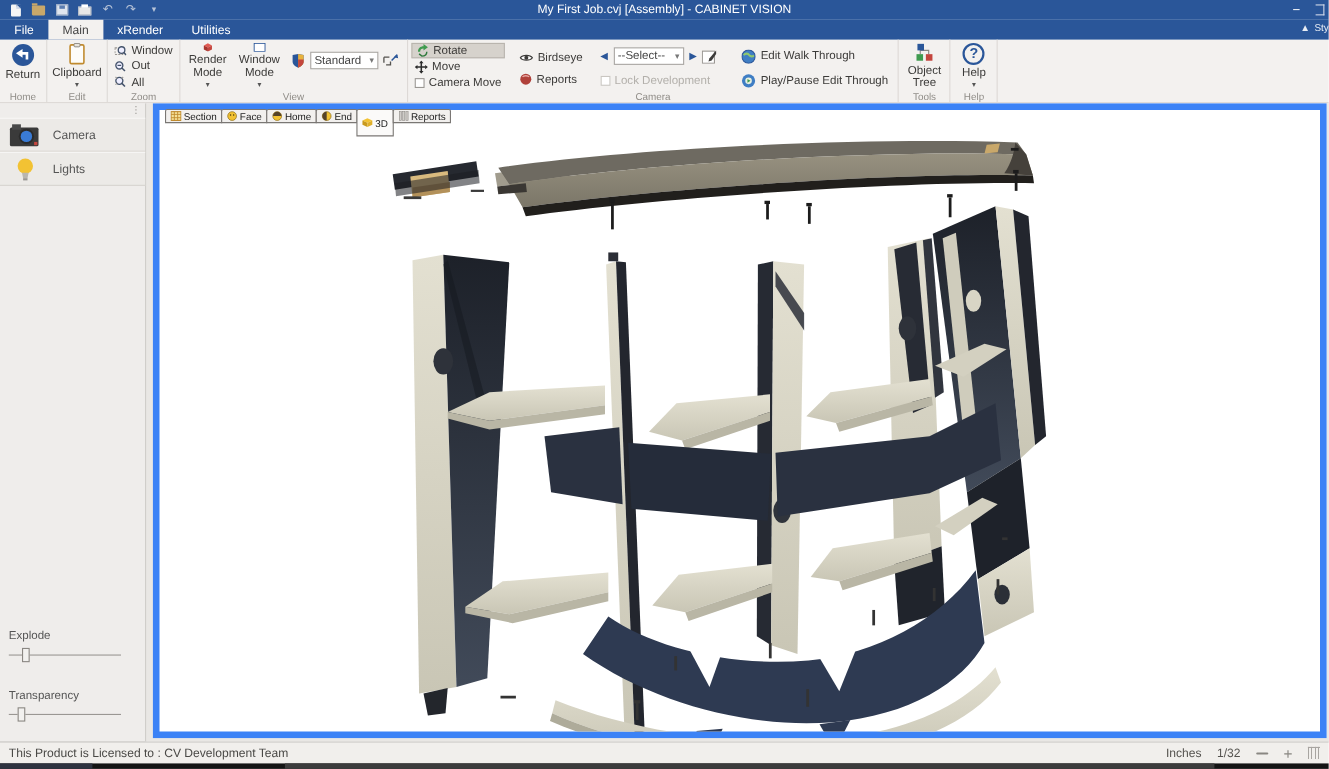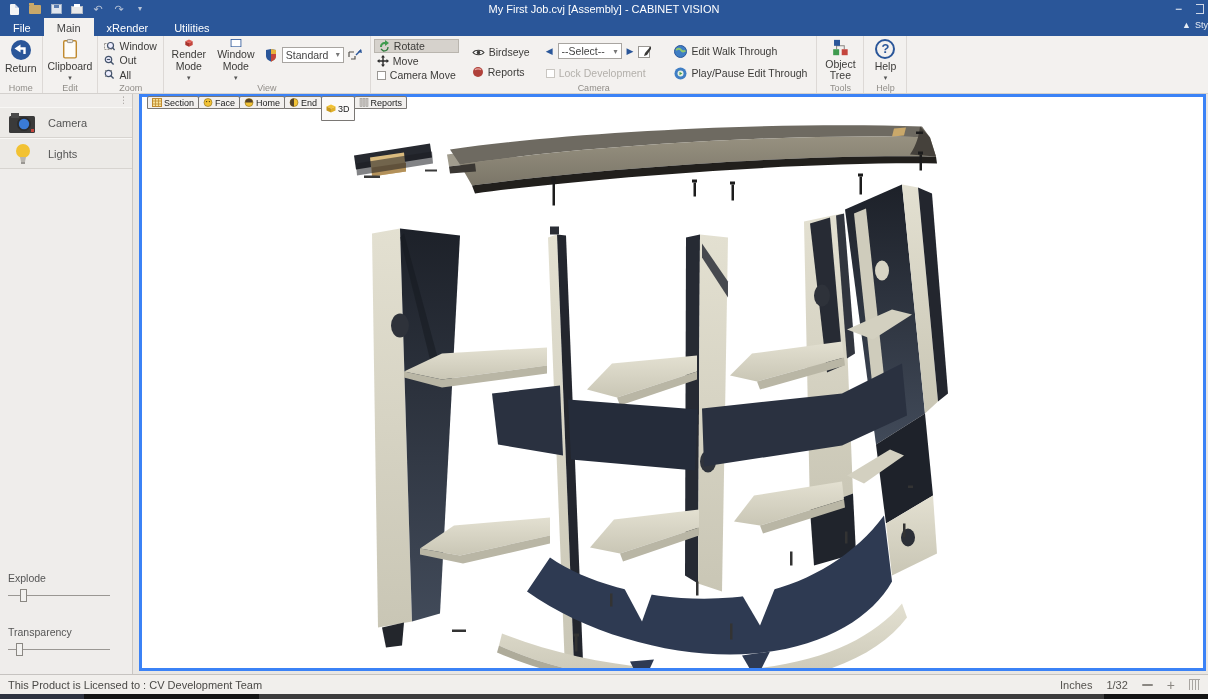--- a/index.html
+++ b/index.html
@@ -69,21 +69,21 @@
     background:#eceae7; border-top:1px solid #f8f7f5; border-bottom:1px solid #d7d4d0; font-size:11px; color:#555; }
   .sb-spacer { flex:1; }
   .slider-block { padding:0 8px 10px; }
   .slider-label { font-size:10.5px; color:#555; margin-bottom:5px;margin-top:24px; }
   .slider-track { position:relative; height:13px; margin-bottom:8px; }
   .slider-track:before { content:""; position:absolute; left:0; right:14px; top:6px; height:1px; background:#9a9793; }
   .slider-handle { position:absolute; top:0; width:7px; height:13px; background:#f2f1ef; border:1px solid #8a8782; }
 
   .main { flex:1 1 auto; position:relative; background:#e9e7e4; min-width:0; }
   .viewport { position:absolute; left:6px; top:0px; right:2px; bottom:3px; background:#fff;
-    border:3px solid #3b82f6; }
+    border:6px solid #3b82f6; }
   .vtabs { position:absolute; top:-1px; left:5px; display:flex; z-index:3; }
   .vtab { display:flex; align-items:center; gap:2px; border:1px solid #7a7774; background:#f2f0ee;
     font-size:9px; color:#222; padding:0 4px; height:13px; margin-right:-1px; border-radius:2px 2px 0 0; }
   .vtab.active { background:#fbfaf9; height:25px; }
   .vicon { width:10px; height:9px; display:inline-block; }
   .canvas { position:absolute; left:0; top:13px; right:0; bottom:0; overflow:hidden; }
   .canvas svg { display:block; }
 
   
   .statusbar { height:20px; flex:0 0 auto; background:#f1efec; border-top:1px solid #c6c3c0;

